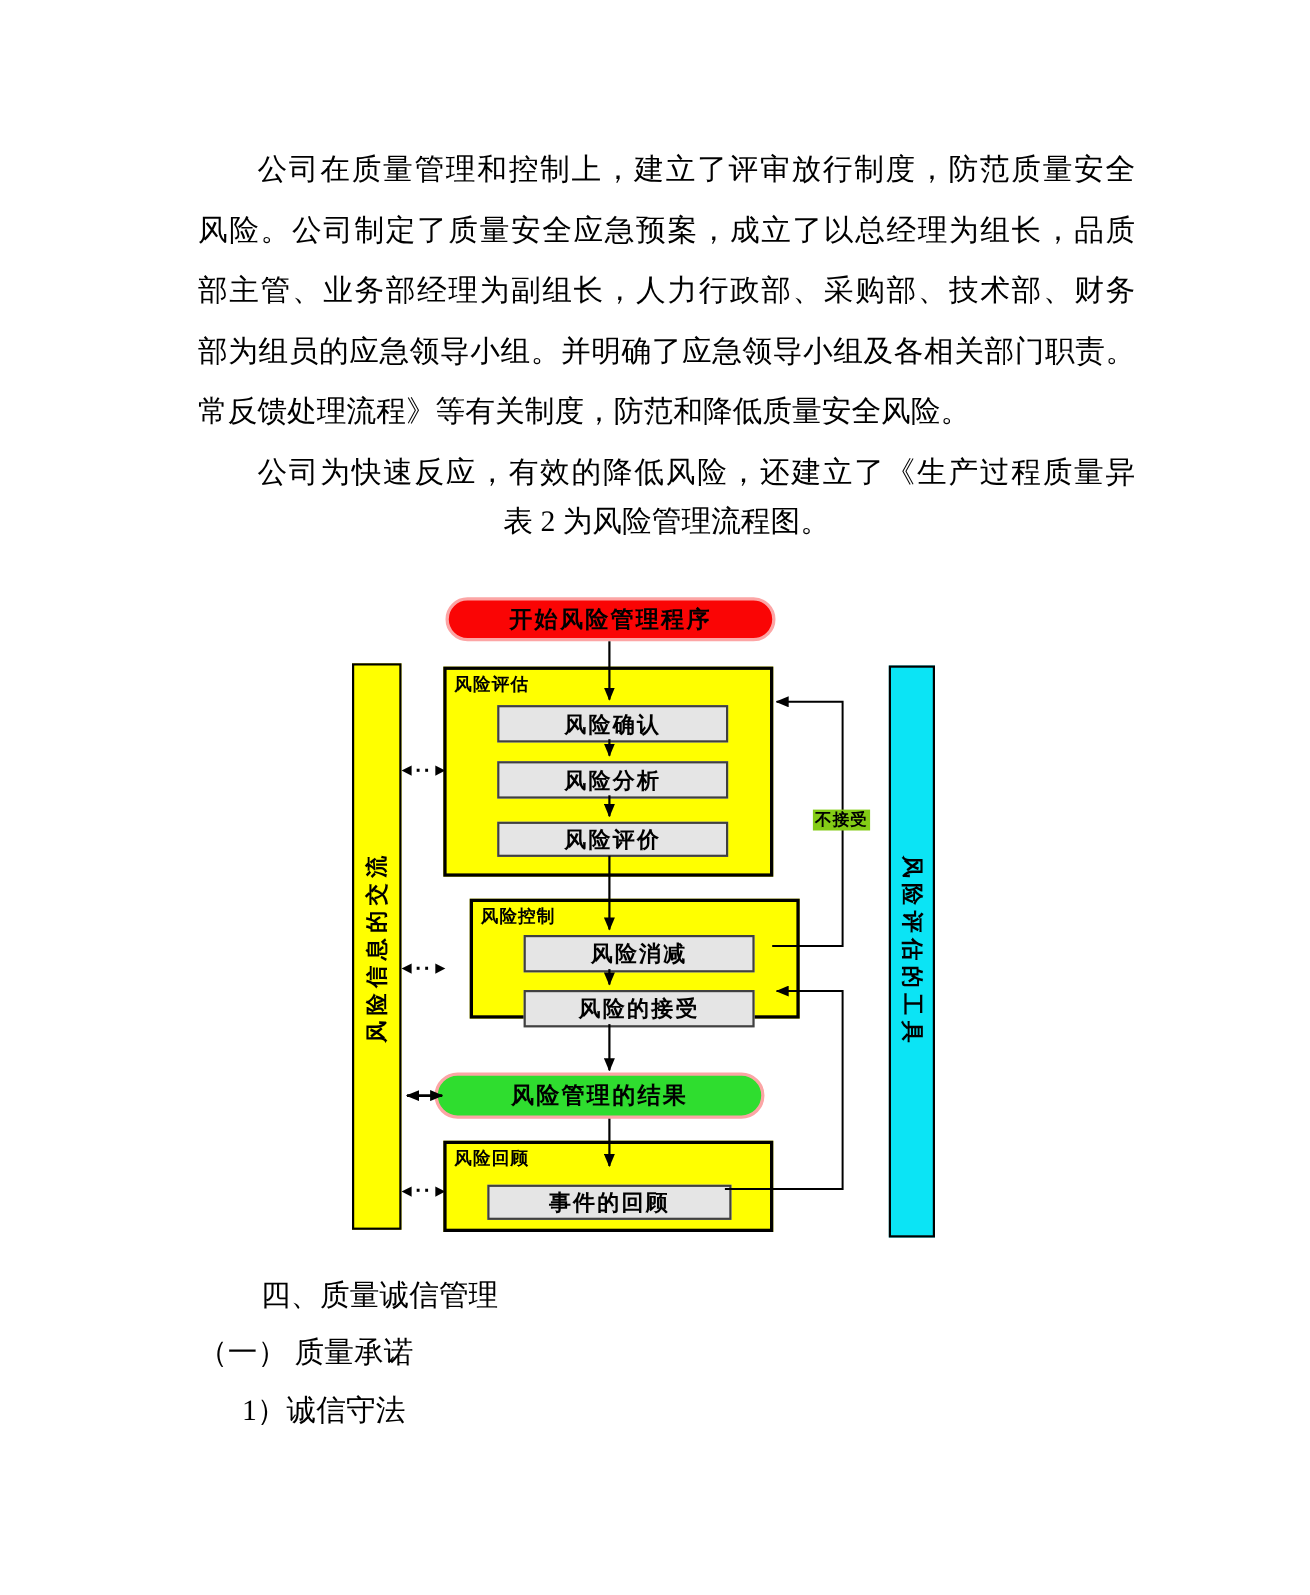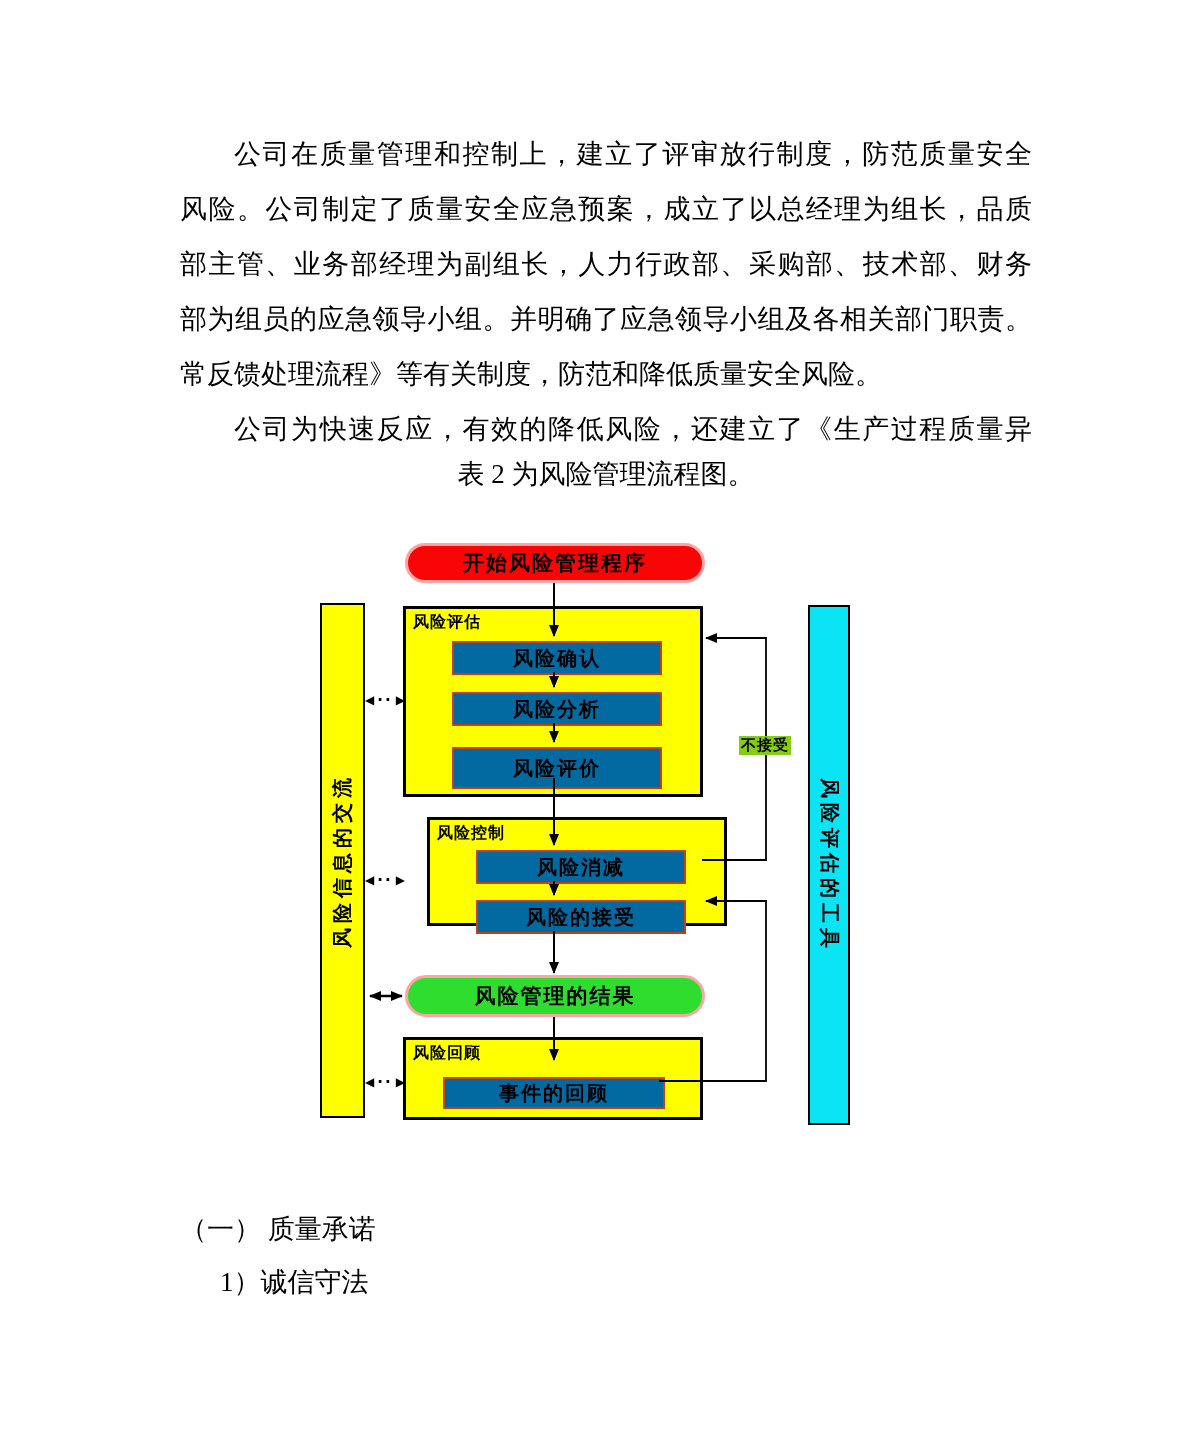--- a/index.html
+++ b/index.html
@@ -32,22 +32,22 @@
     border:3px solid #000;
     box-sizing:border-box;
     z-index:1;
   }
   .panel-label{
     position:absolute;top:3px;left:7px;
     font-weight:bold;font-size:16px;letter-spacing:1px;
   }
   .step{
     position:absolute;
-    background:#0369a1;
-    border:2px solid #c2410c;
+    background:#e5e5e5;
+    border:2px solid #404040;
     box-sizing:border-box;
     display:flex;align-items:center;justify-content:center;
     font-weight:bold;font-size:20px;letter-spacing:2px;
   }
   .node{
     display:flex;align-items:center;justify-content:center;
     box-sizing:border-box;
     border:3px solid #fca5a5;
     border-radius:21px;
     font-weight:bold;font-size:21px;letter-spacing:2px;
@@ -108,30 +108,30 @@
   <div class="fc vbar" style="left:808px;top:605px;width:42px;height:520px;background:#0BE4F5;">
     <span class="vtext rot-cw">风险评估的工具</span>
   </div>
 
   <div class="fc node" style="left:405px;top:543px;width:300px;height:40px;background:#FA0505;">开始风险管理程序</div>
 
   <div class="fc panel" style="left:403px;top:606px;width:300px;height:191px;">
     <span class="panel-label">风险评估</span>
     <div class="step" style="left:46px;top:32px;width:210px;height:34px;">风险确认</div>
     <div class="step" style="left:46px;top:83px;width:210px;height:34px;">风险分析</div>
-    <div class="step" style="left:46px;top:138px;width:210px;height:42px;">风险评价</div>
+    <div class="step" style="left:46px;top:138px;width:210px;height:32px;">风险评价</div>
   </div>
 
   <div class="fc panel" style="left:403px;top:817px;width:300px;height:109px;margin-left:24px;">
     <span class="panel-label">风险控制</span>
     <div class="step" style="left:46px;top:30px;width:210px;height:34px;">风险消减</div>
     <div class="step" style="left:46px;top:80px;width:210px;height:34px;">风险的接受</div>
   </div>
 
-  <div class="fc node" style="left:405px;top:975px;width:300px;height:42px;background:#2FDD2F;">风险管理的结果</div>
+  <div class="fc node" style="left:395px;top:975px;width:300px;height:42px;background:#2FDD2F;">风险管理的结果</div>
 
   <div class="fc panel" style="left:403px;top:1037px;width:300px;height:83px;">
     <span class="panel-label">风险回顾</span>
     <div class="step" style="left:37px;top:25px;width:222px;height:32px;margin-top:12px;">事件的回顾</div>
   </div>
 
   <div class="reject">不接受</div>
 
   <div class="dblarrow" style="top:692px;">
     <span class="tri">◀</span>
@@ -164,16 +164,17 @@
     <path d="M554 931 V973" stroke="#000" stroke-width="2" fill="none" marker-end="url(#ah)"></path>
     <path d="M554 1017 V1060" stroke="#000" stroke-width="2" fill="none" marker-end="url(#ah)"></path>
 
     <path d="M702 860 L766 860 L766 638 L706 638" stroke="#000" stroke-width="1.8" fill="none" marker-end="url(#ah)"></path>
 
     <path d="M659 1081 L766 1081 L766 901 L706 901" stroke="#000" stroke-width="1.8" fill="none" marker-end="url(#ah)"></path>
 
     <path d="M370 996 H402" stroke="#000" stroke-width="2.5" fill="none" marker-start="url(#ah)" marker-end="url(#ah)"></path>
   </svg>
 
+  <div class="h-line" style="top:1150px;padding-left:57px;width:795px;">四、质量诚信管理</div>
   <div class="h-line" style="top:1202px;">（一）  质量承诺</div>
   <div class="h-line" style="top:1255px;padding-left:40px;width:812px;">1）诚信守法</div>
 
 </div>
 
 </body></html>

